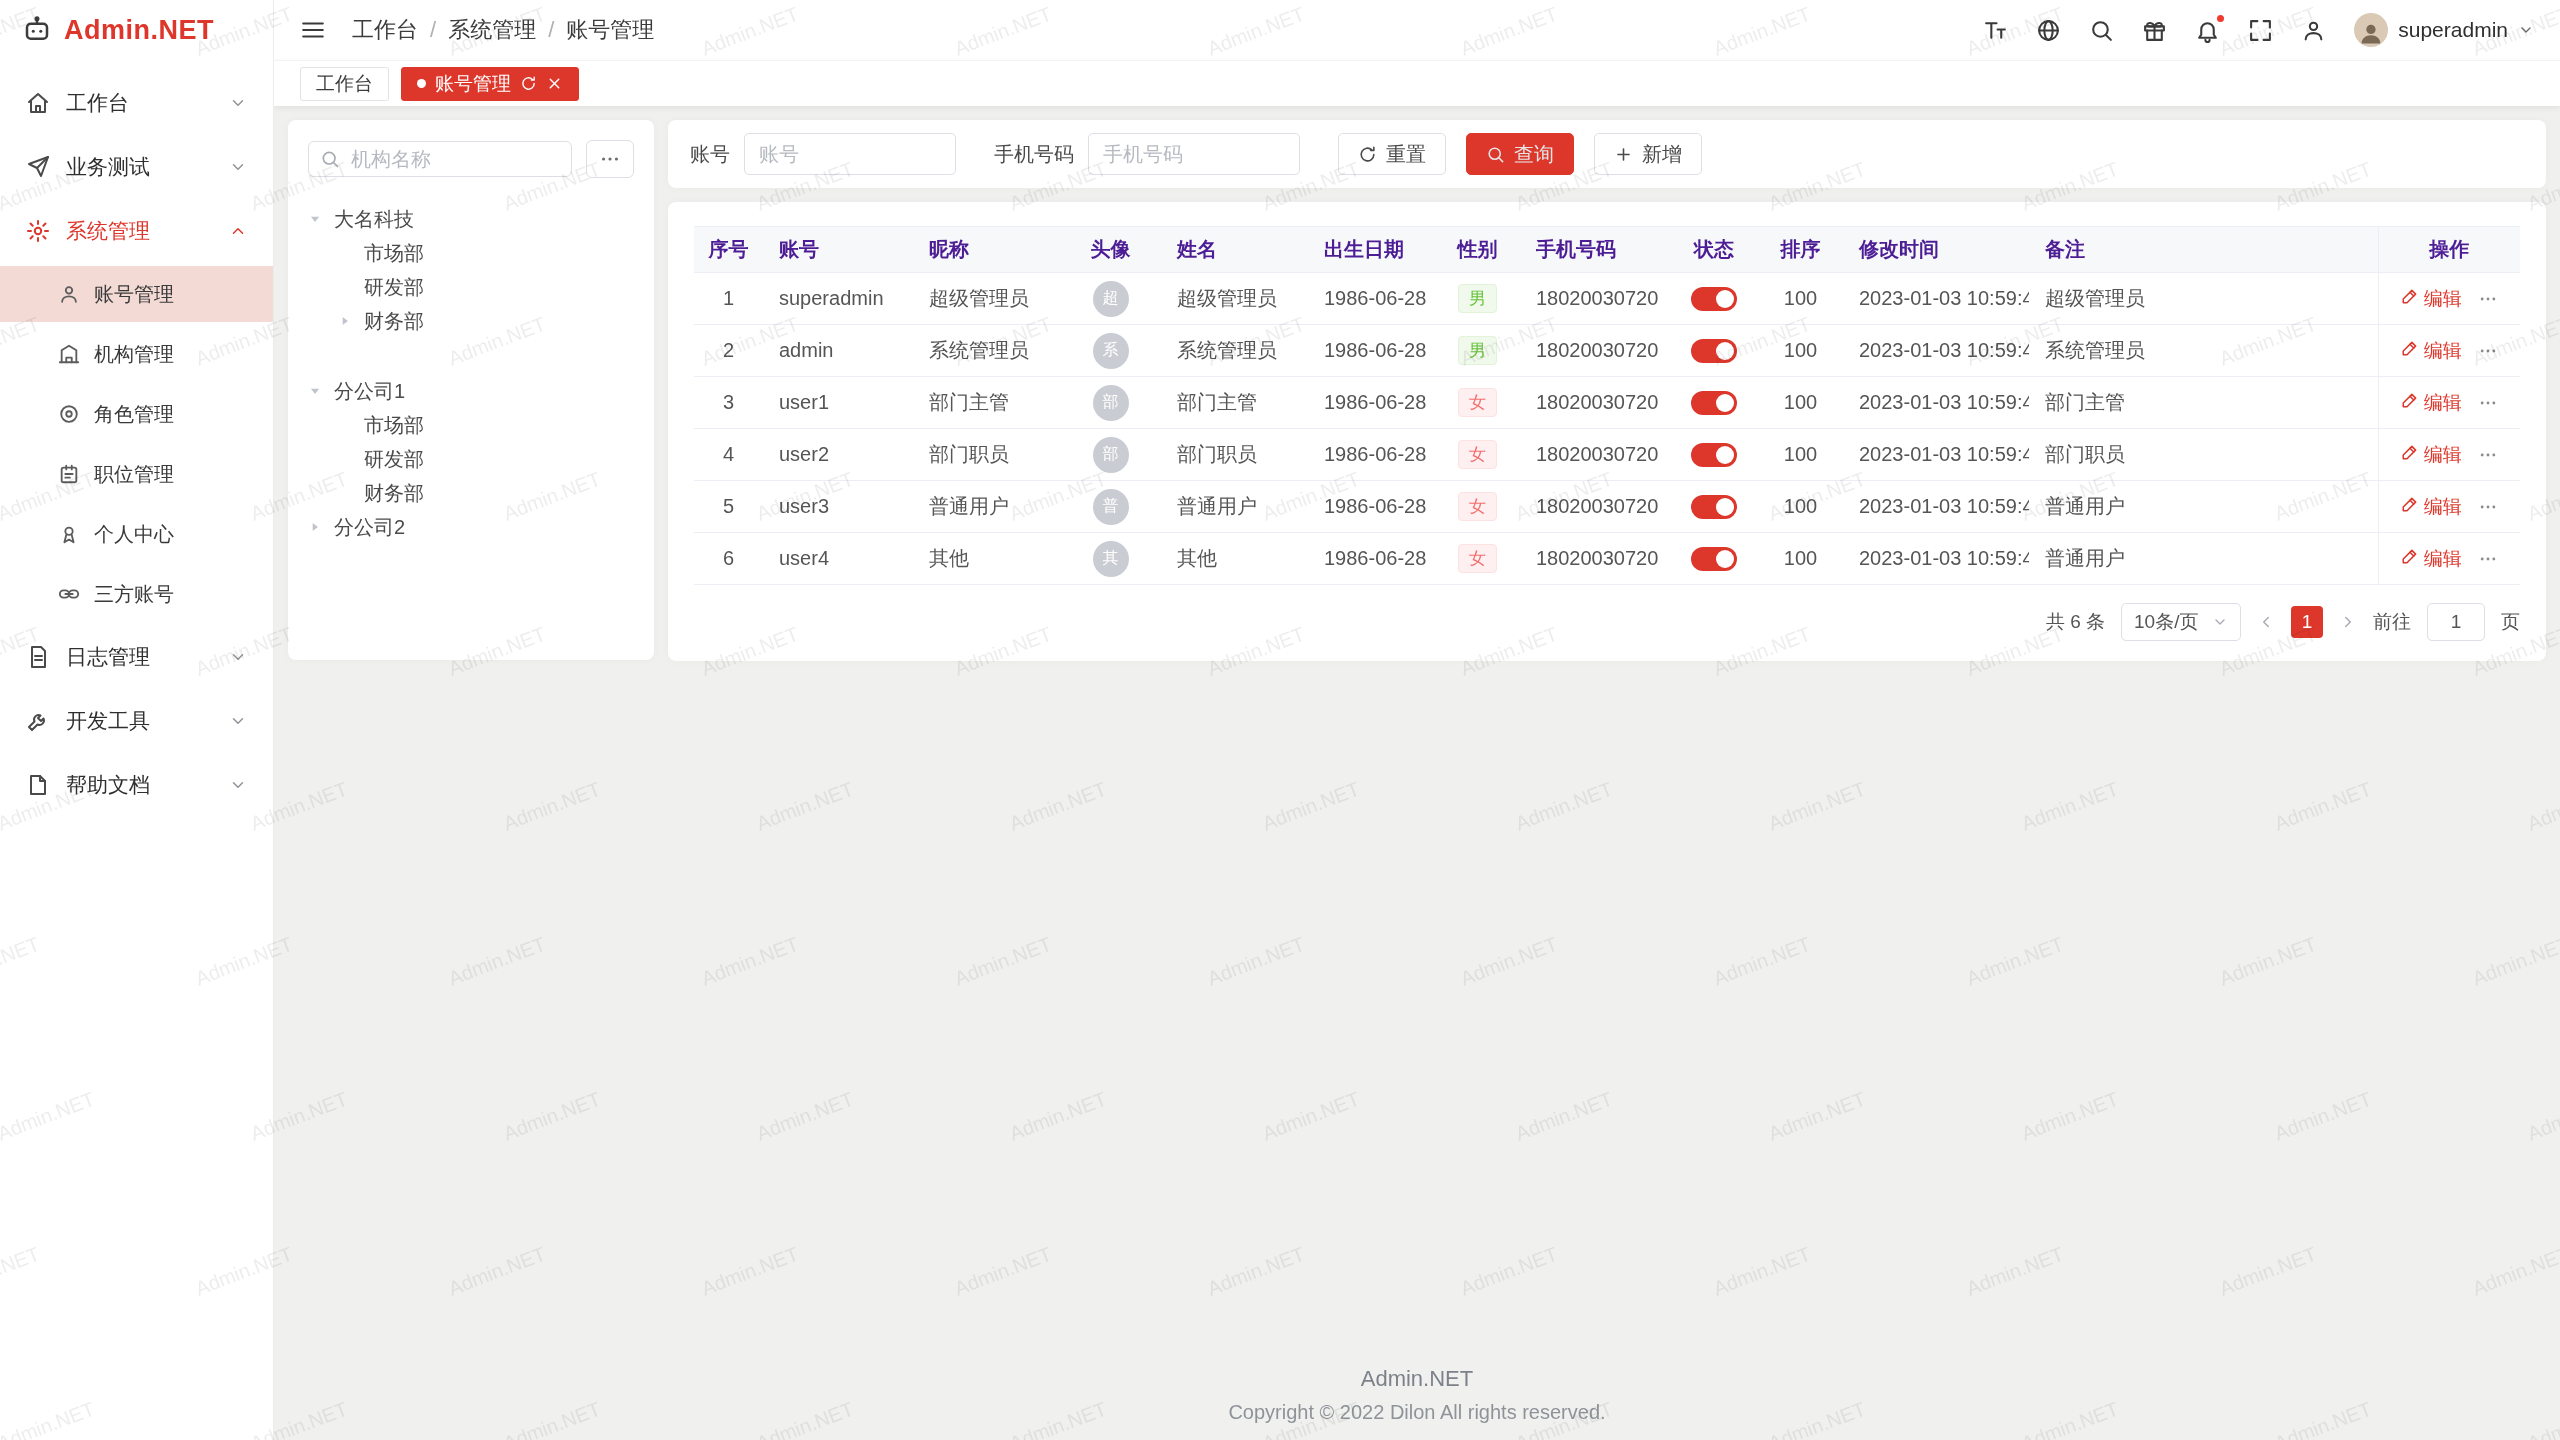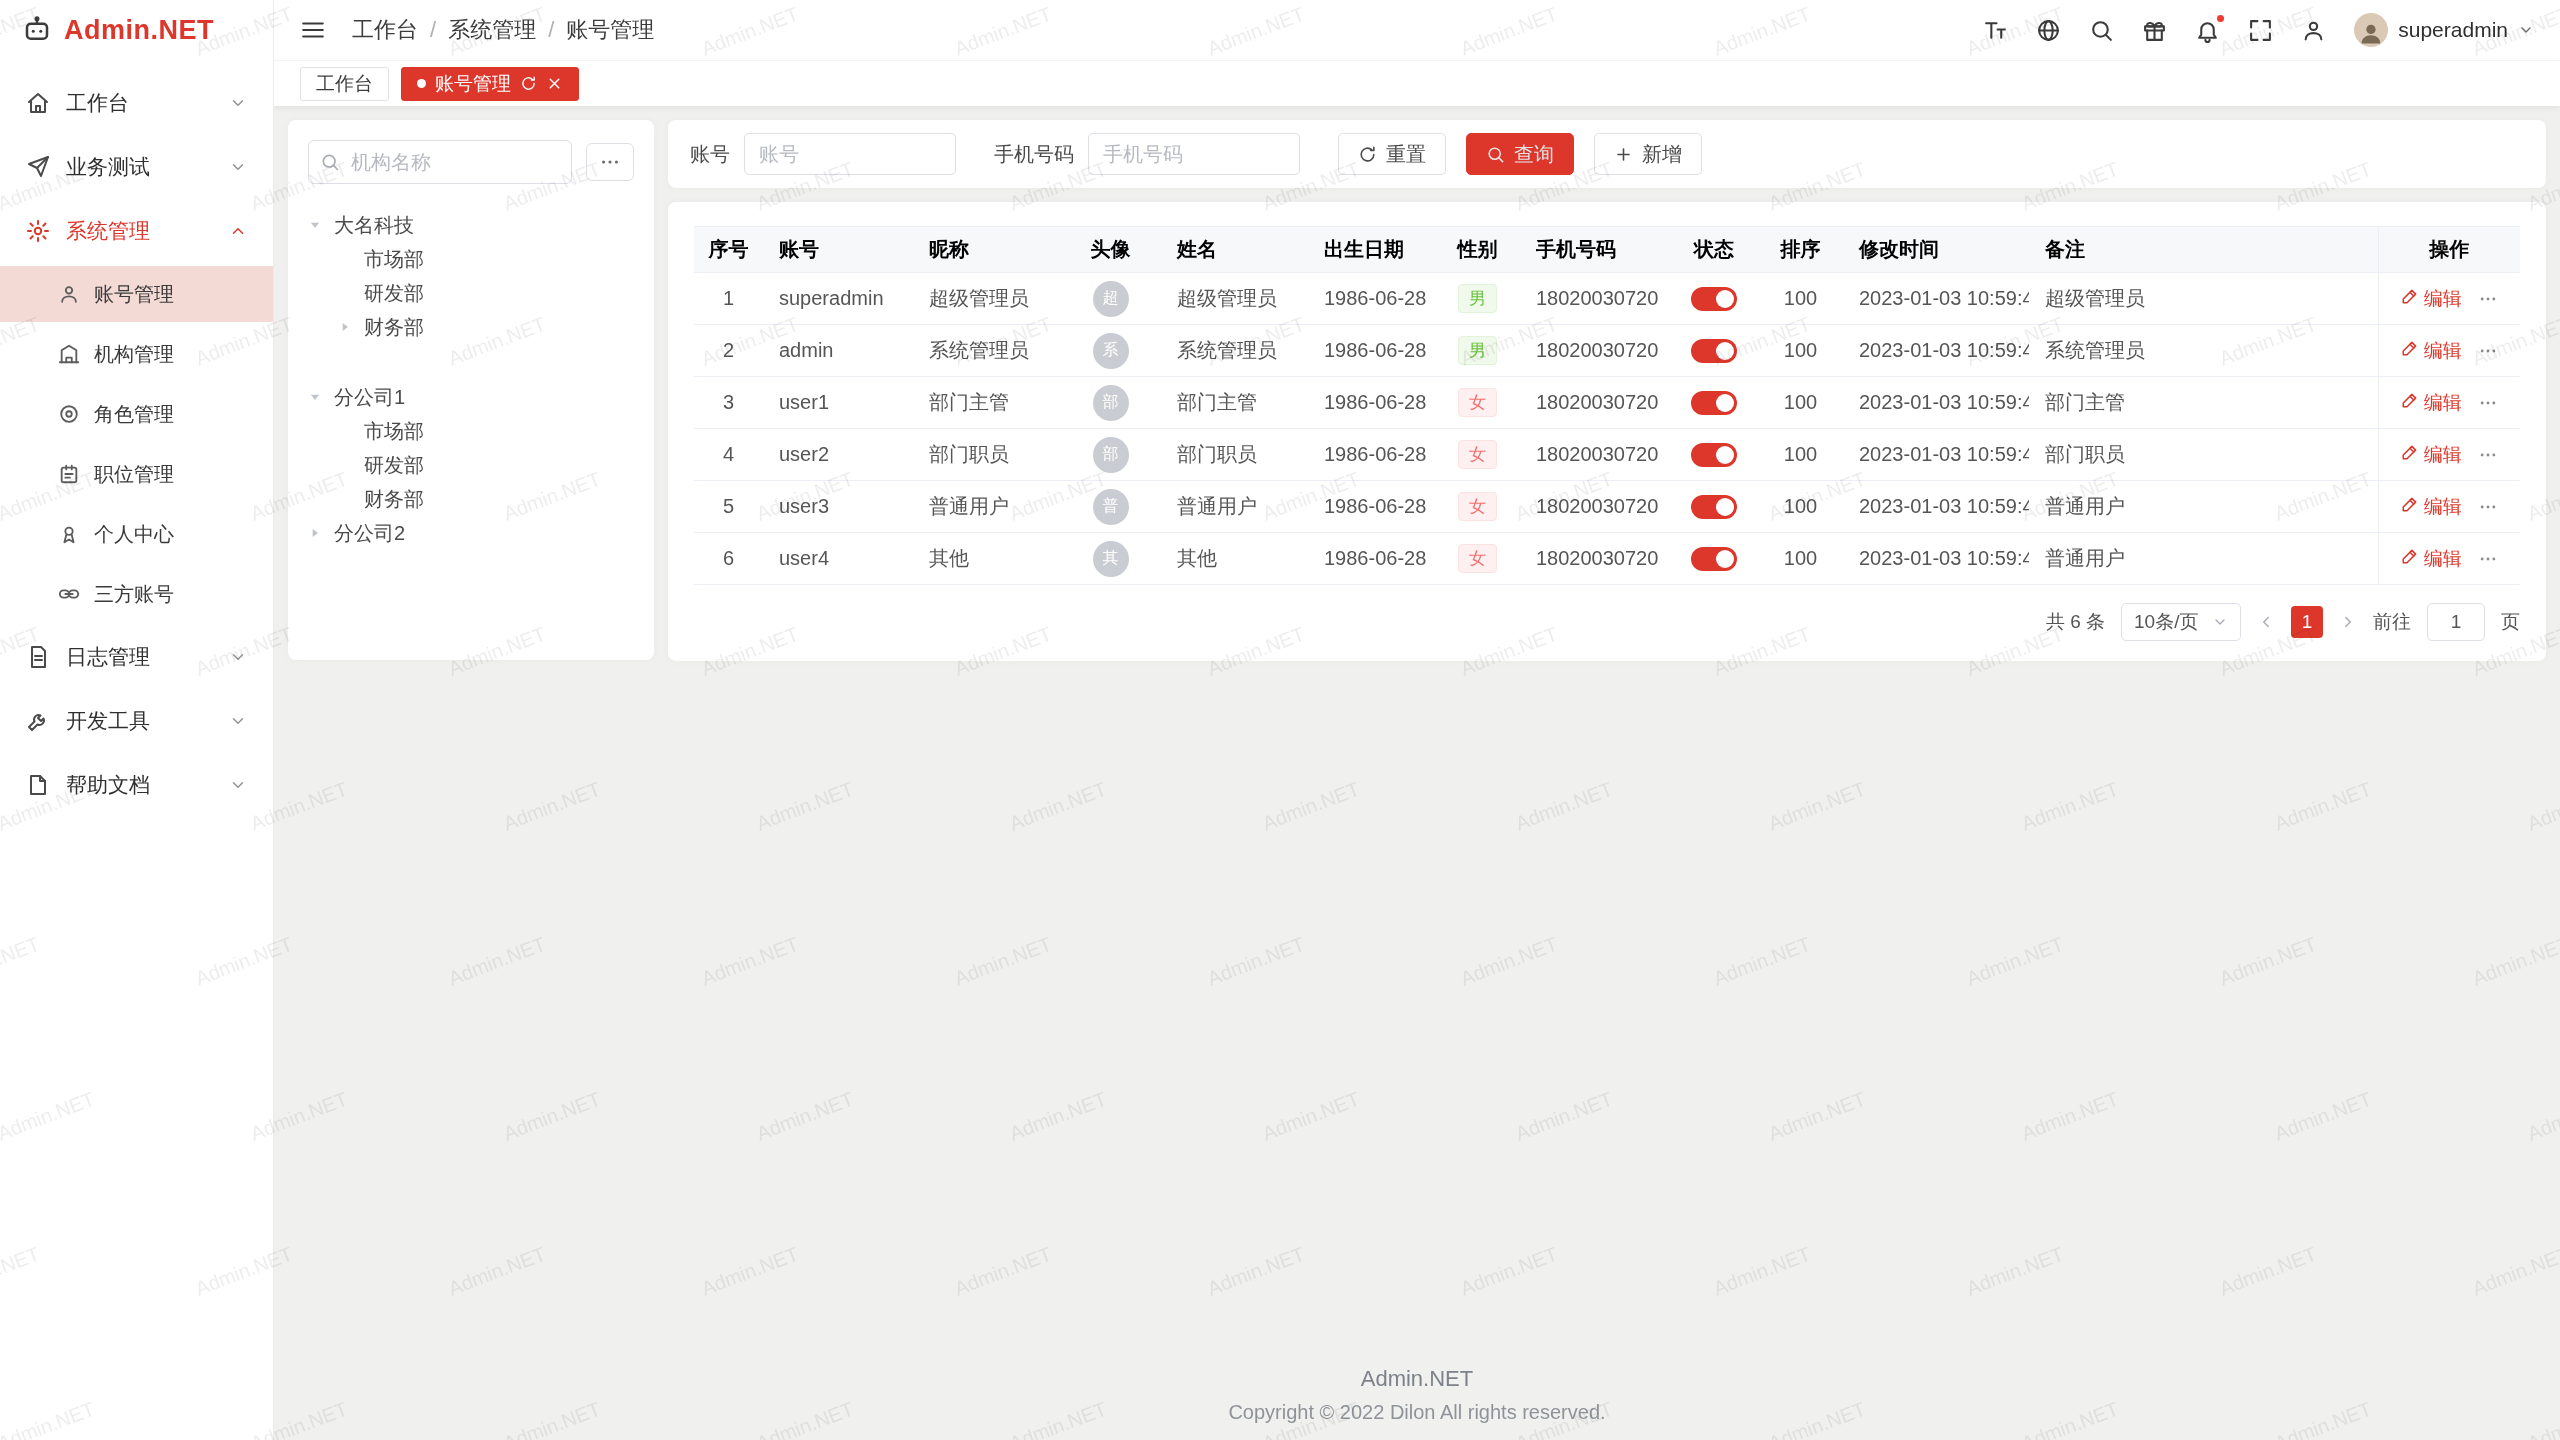--- a/index.html
+++ b/index.html
@@ -59,21 +59,21 @@
 
   
   .content { flex: 1; position: relative; padding: 14px; display: flex; gap: 14px; align-items: flex-start; }
   .card { background: #fff; border-radius: 8px; box-shadow: 0 0 10px rgba(0,0,0,0.03); }
 
   .org-card { width: 366px; min-width: 366px; height: 540px; padding: 20px; }
   .org-search-row { display: flex; gap: 14px; align-items: center; }
   .input-wrap { position: relative; flex: 1; }
   .in-icon { position: absolute; left: 12px; top: 50%; transform: translateY(-50%); width: 20px; height: 20px; color: #a8abb2; display: inline-flex; }
   .in-icon svg { width: 100%; height: 100%; }
-  .text-input { width: 100%; height: 44px; border: 1px solid #dcdfe6; border-radius: 6px; padding: 0 12px 0 42px; font-size: 20px; color: #333; font-family: inherit; outline: none; background: #fff; }
+  .text-input { width: 100%; height: 36px; border: 1px solid #dcdfe6; border-radius: 6px; padding: 0 12px 0 42px; font-size: 20px; color: #333; font-family: inherit; outline: none; background: #fff; }
   .text-input::placeholder { color: #b6b9c0; }
   .more-btn { width: 48px; height: 38px; border: 1px solid #dcdfe6; border-radius: 6px; background: #fff; display: flex; align-items: center; justify-content: center; color: #6b6b6b; cursor: pointer; }
   .more-btn svg { width: 22px; height: 22px; }
   .tree { margin-top: 24px; }
   .tree-node { height: 34px; display: flex; align-items: center; font-size: 20px; color: #4a4a4a; cursor: pointer; }
   .tree-caret { width: 26px; height: 16px; color: #c0c4cc; display: inline-flex; align-items: center; flex: none; }
   .tree-caret svg { width: 14px; height: 14px; }
 
   .main-col { flex: 1; display: flex; flex-direction: column; gap: 14px; min-width: 0; }
 
@@ -83,21 +83,21 @@
   .q-input::placeholder { color: #b6b9c0; }
   .sp38 { width: 38px; flex: none; }
   .btn { height: 42px; display: inline-flex; align-items: center; gap: 9px; padding: 0 19px; border-radius: 5px; font-size: 20px; cursor: pointer; border: 1px solid #dcdfe6; background: #fff; color: #4a4a4a; font-family: inherit; }
   .btn + .btn { margin-left: 20px; }
   .btn-primary { background: var(--primary); border-color: var(--primary); color: #e5e5e5; }
   .b-icon { width: 19px; height: 19px; display: inline-flex; }
   .b-icon svg { width: 100%; height: 100%; }
 
   .table-card { padding: 24px 26px 20px; }
   table { width: 100%; border-collapse: collapse; table-layout: fixed; }
-  th { height: 46px; background: #f7f8fa; font-size: 20px; font-weight: 600; color: #000000; border-top: 1px solid #ebeef5; border-bottom: 1px solid #ebeef5; text-align: left; padding: 0 16px; overflow: hidden; white-space: nowrap; }
+  th { height: 46px; background: #f7f8fa; font-size: 20px; font-weight: 600; color: #4c1d95; border-top: 1px solid #ebeef5; border-bottom: 1px solid #ebeef5; text-align: left; padding: 0 16px; overflow: hidden; white-space: nowrap; }
   td { height: 52px; font-size: 20px; color: #555; border-bottom: 1px solid #ebeef5; padding: 0 16px; overflow: hidden; white-space: nowrap; }
   th.c, td.c { text-align: center; padding: 0 4px; }
   th.op, td.op { border-left: 1px solid #ebeef5; text-align: center; }
   .avatar-badge { width: 36px; height: 36px; border-radius: 50%; background: #c9ccd2; color: #fff; font-size: 16px; display: inline-flex; align-items: center; justify-content: center; vertical-align: middle; }
   .tag { display: inline-block; padding: 3px 10px; border-radius: 4px; font-size: 17px; line-height: 1.25; }
   .tag-m { color: var(--success); background: #f0f9eb; border: 1px solid #e1f3d8; }
   .tag-f { color: var(--danger); background: #fef0f0; border: 1px solid #fde2e2; }
   .switch { display: inline-block; width: 46px; height: 24px; border-radius: 13px; background: var(--primary); position: relative; cursor: pointer; vertical-align: middle; }
   .switch::after { content: ""; position: absolute; top: 3px; right: 3px; width: 18px; height: 18px; background: #fff; border-radius: 50%; }
   .edit-link { color: var(--primary); display: inline-flex; align-items: center; gap: 5px; cursor: pointer; font-size: 19px; vertical-align: middle; }

